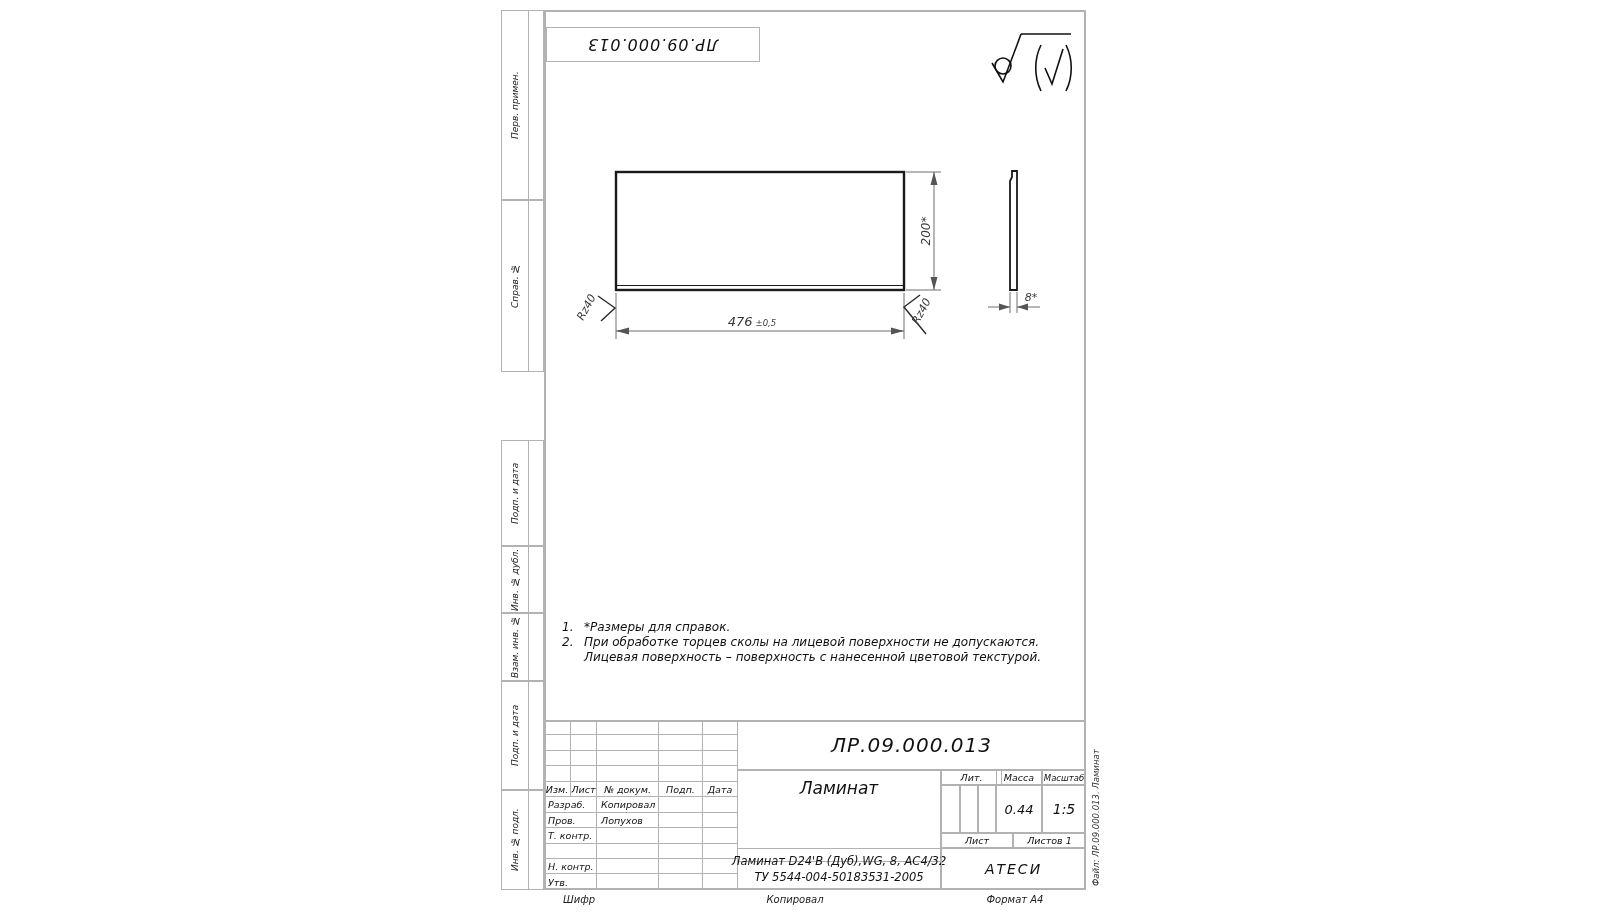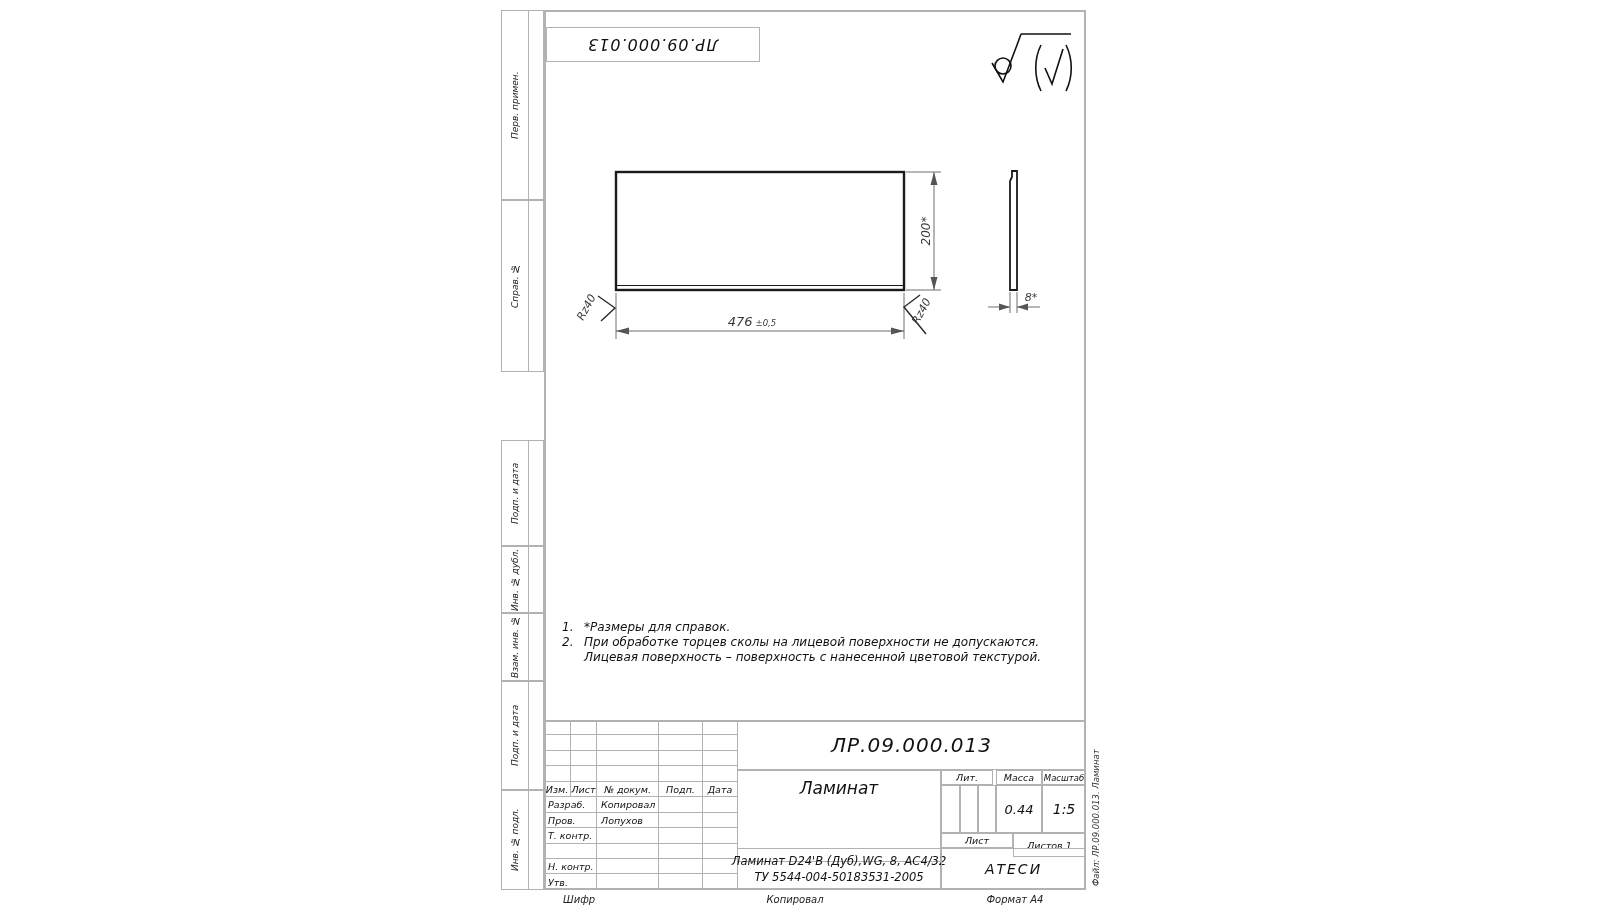--- a/index.html
+++ b/index.html
@@ -236,42 +236,42 @@
     <span class="tbtxt" style="font-size:20px;letter-spacing:1px;">ЛР.09.000.013</span>
   </div>
   <div class="cell" style="left:737px;top:770px;width:204px;height:92px;display:flex;justify-content:center;">
     <span class="tbtxt" style="font-size:17px;margin-top:7px;">Ламинат</span>
   </div>
   <div class="cell" style="left:737px;top:848px;width:204px;height:42px;display:flex;flex-direction:column;align-items:center;justify-content:center;gap:2px;">
     <span class="tbtxt" style="font-size:11.5px;">Ламинат D24'В (Дуб),WG, 8, АС4/32</span>
     <span class="tbtxt" style="font-size:11.5px;">ТУ 5544-004-50183531-2005</span>
   </div>
 
-  <div class="cell center" style="left:941px;top:770px;width:52px;height:15px;">
+  <div class="cell center" style="left:941px;top:770px;width:61px;height:15px;">
     <span class="tbtxt" style="font-size:9.5px;">Лит.</span>
   </div>
   <div class="cell center" style="left:996px;top:770px;width:46px;height:15px;">
     <span class="tbtxt" style="font-size:9.5px;">Масса</span>
   </div>
   <div class="cell center" style="left:1042px;top:770px;width:44px;height:15px;">
     <span class="tbtxt" style="font-size:8.5px;">Масштаб</span>
   </div>
   <div class="cell" style="left:941px;top:785px;width:19px;height:48px;"></div>
   <div class="cell" style="left:960px;top:785px;width:18px;height:48px;"></div>
   <div class="cell" style="left:978px;top:785px;width:18px;height:48px;"></div>
   <div class="cell center" style="left:996px;top:785px;width:46px;height:48px;">
     <span class="tbtxt" style="font-size:13px;">0.44</span>
   </div>
   <div class="cell center" style="left:1042px;top:785px;width:44px;height:48px;">
     <span class="tbtxt" style="font-size:14px;">1:5</span>
   </div>
   <div class="cell center" style="left:941px;top:833px;width:72px;height:15px;">
     <span class="tbtxt" style="font-size:9.5px;">Лист</span>
   </div>
-  <div class="cell center" style="left:1013px;top:833px;width:73px;height:24px;">
+  <div class="cell center" style="left:1013px;top:833px;width:73px;height:15px;">
     <span class="tbtxt" style="font-size:9.5px;">Листов 1</span>
   </div>
   <div class="cell center" style="left:941px;top:848px;width:145px;height:42px;">
     <span class="tbtxt" style="font-size:14px;letter-spacing:2px;">АТЕСИ</span>
   </div>
 
   <div class="footer-label" style="left:563px;top:894px;">Шифр</div>
   <div class="footer-label" style="left:750px;top:894px;width:90px;text-align:center;">Копировал</div>
   <div class="footer-label" style="left:975px;top:894px;width:80px;text-align:center;">Формат А4</div>
 

